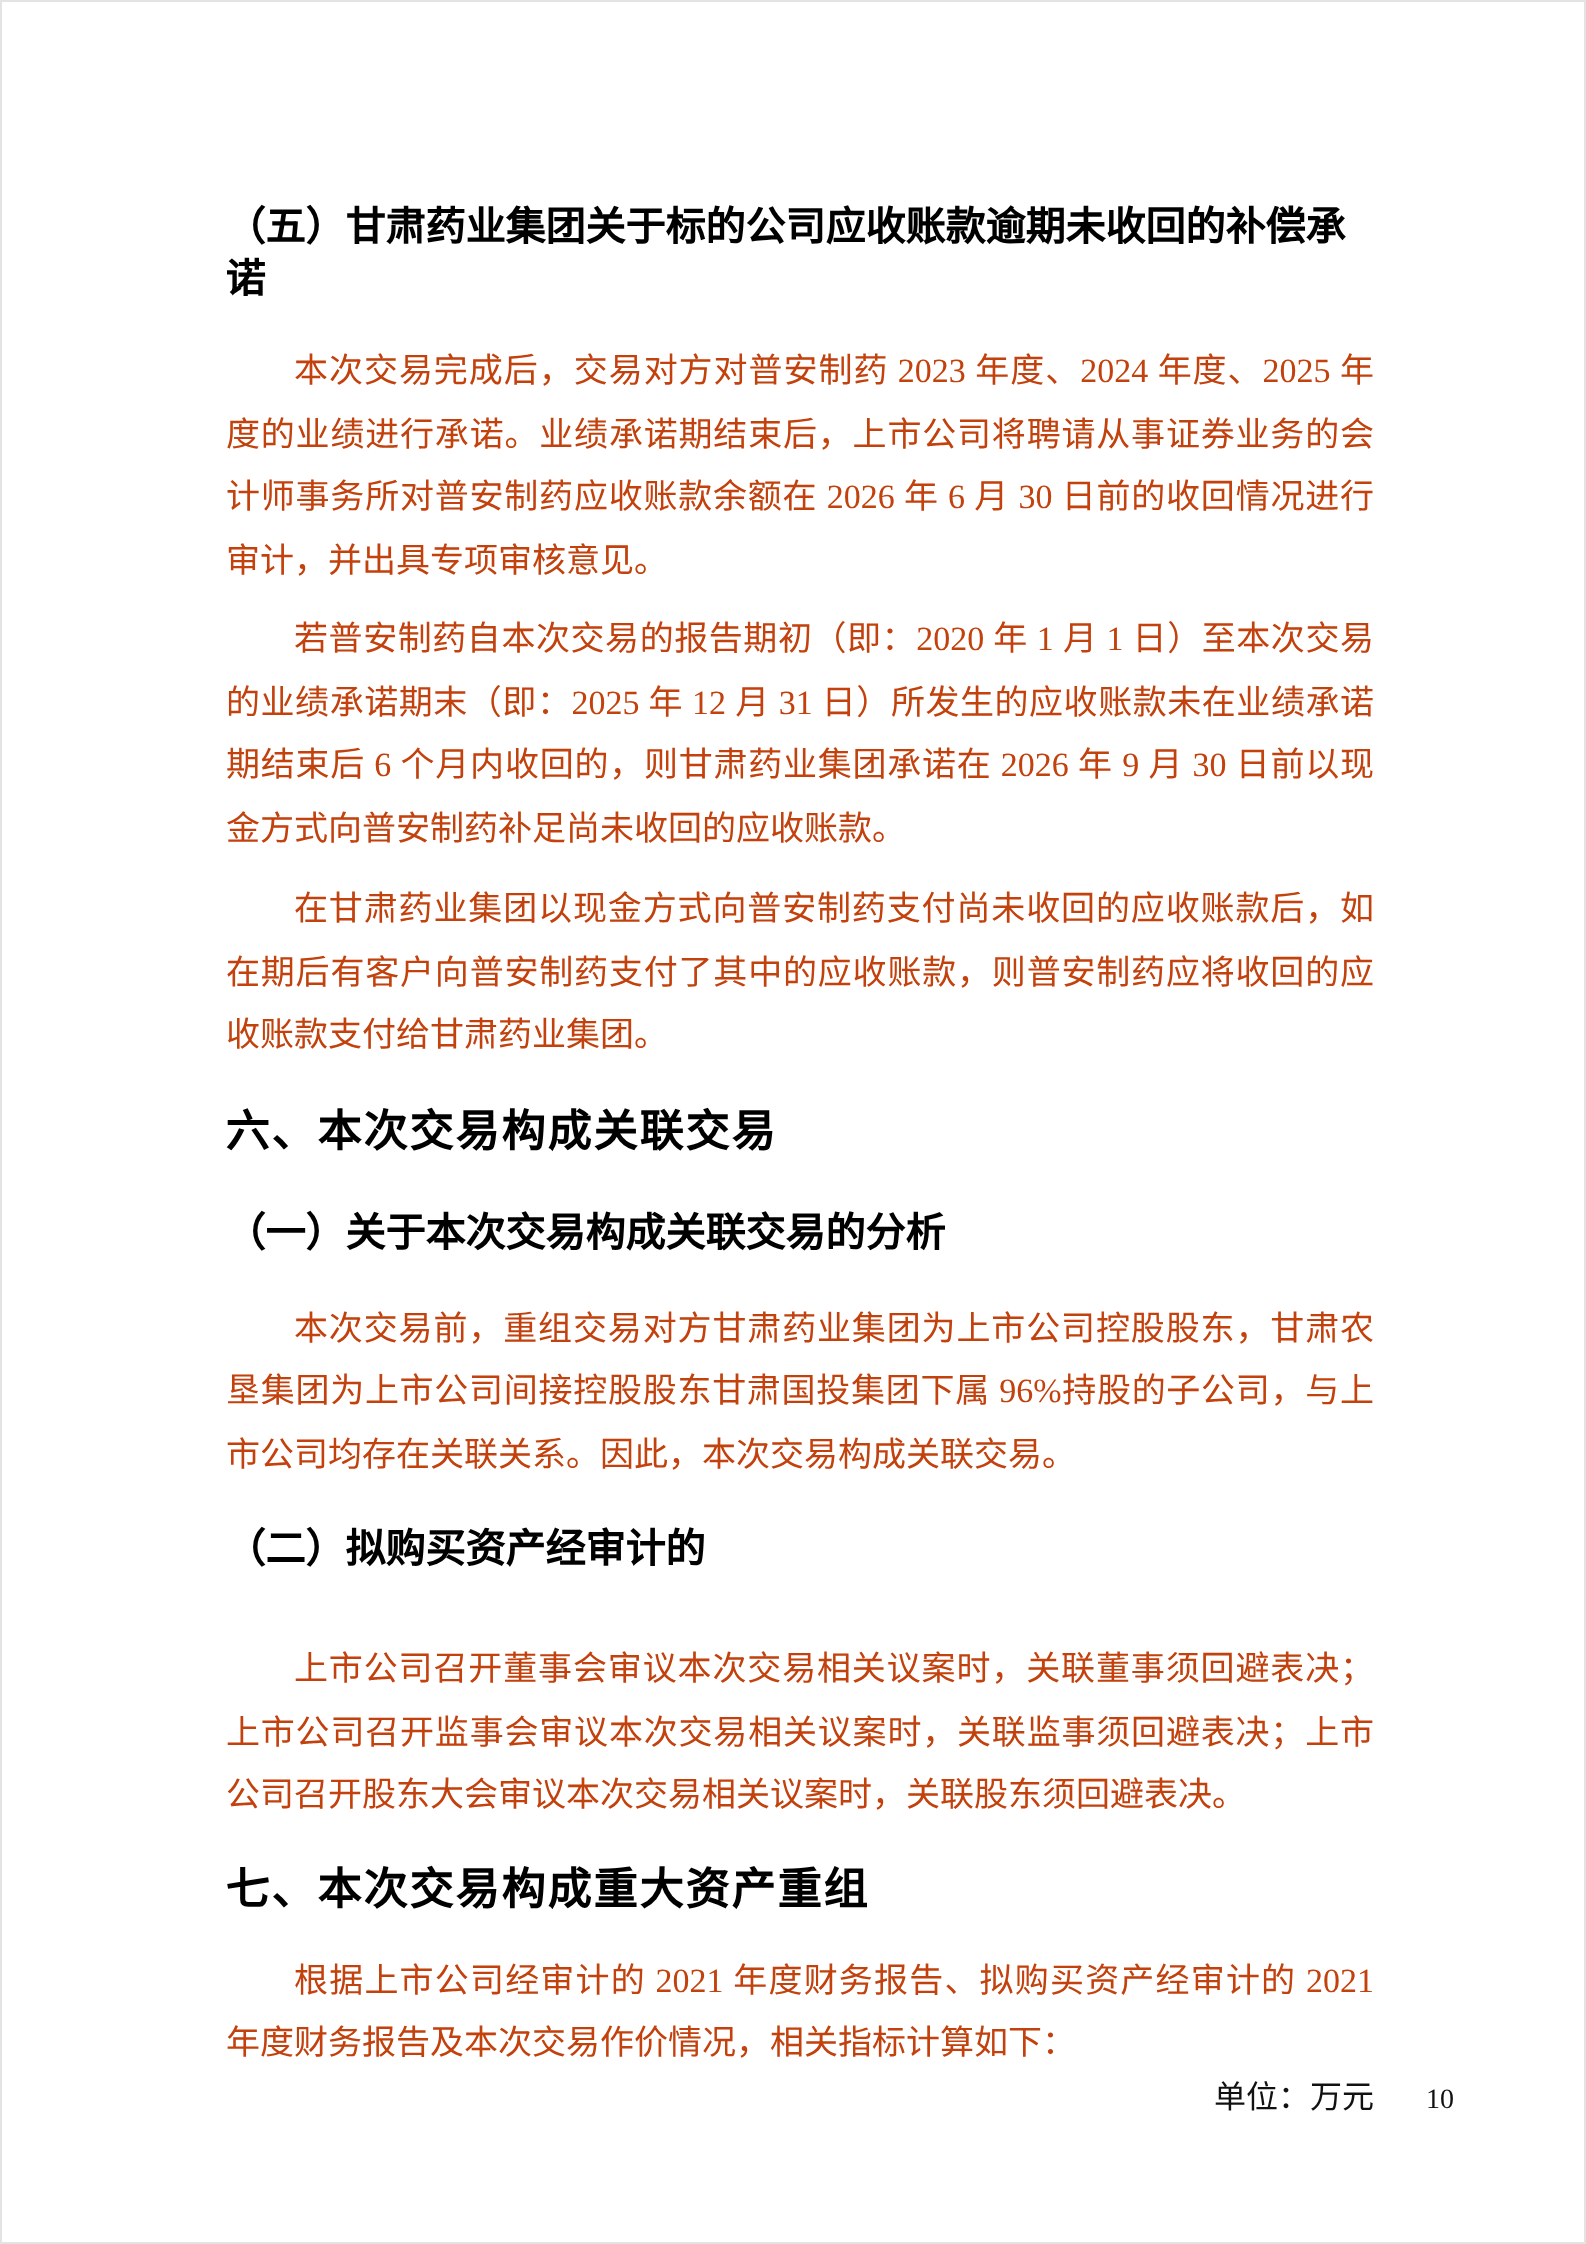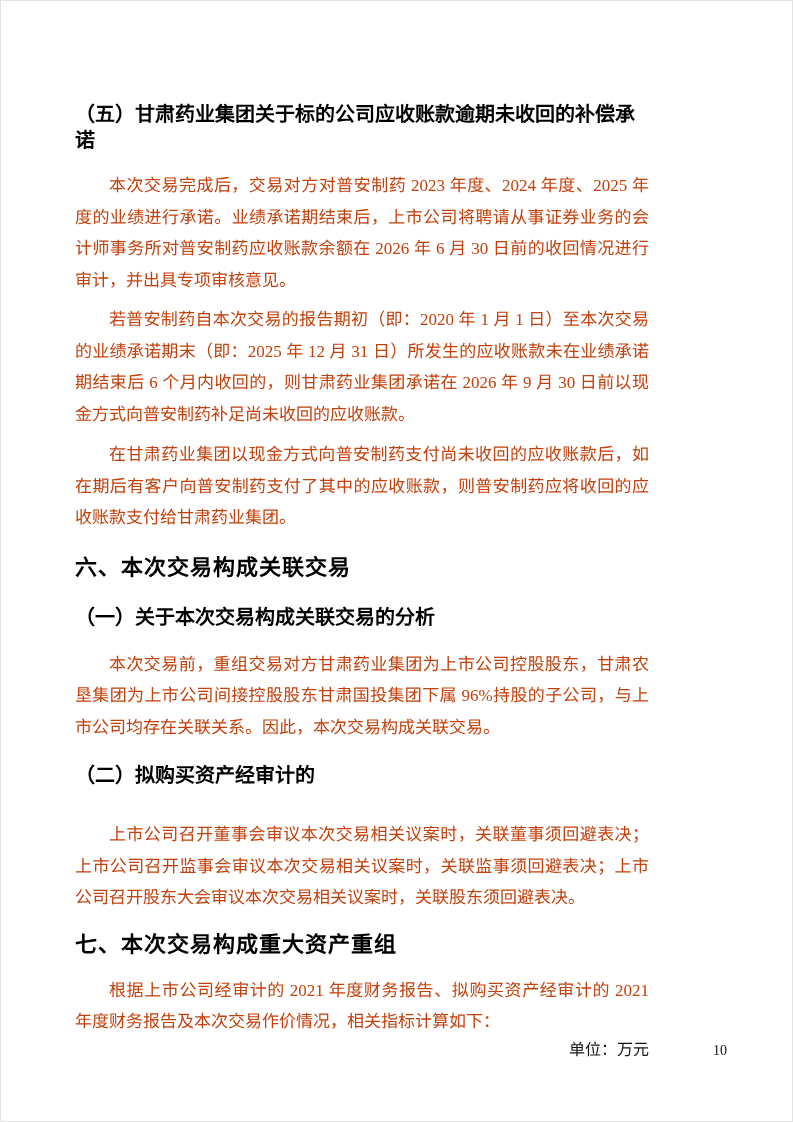--- a/index.html
+++ b/index.html
@@ -7,21 +7,21 @@
     padding: 0;
     background: #ffffff;
   }
   .page {
     position: relative;
     width: 793px;
     height: 1122px;
     box-sizing: border-box;
     background: #ffffff;
     border: 1px solid #e3e3e3;
-    padding: 100px 108px 0 74px;
+    padding: 100px 108px 0 112px;
     color: #111111;
     font-family: "Liberation Serif", "DejaVu Serif", serif;
     overflow: hidden;
   }
   .content {
     width: 574px;
   }
   
   .h-major {
     margin: 0;
@@ -63,21 +63,21 @@
     font-size: 14px;
     line-height: 18px;
     color: #111111;
     margin-left: 16px;
   }
   
   #h5      { margin-top: 0;   font-size: 20px; line-height: 26px; letter-spacing: 0; }
   #p51     { margin-top: 17px; }
   #p52     { margin-top: 8px; }
   #p53     { margin-top: 9px; }
-  #h6      { margin-top: 19px; }
+  #h6      { margin-top: 19px; font-family: Liberation Mono, monospace; }
   #h61     { margin-top: 21px; }
   #p61     { margin-top: 18px; }
   #h62     { margin-top: 19px; }
   #p62     { margin-top: 30px; }
   #h7      { margin-top: 16px; }
   #p71     { margin-top: 15px; }
 </style>
 </head>
 <body>
 

